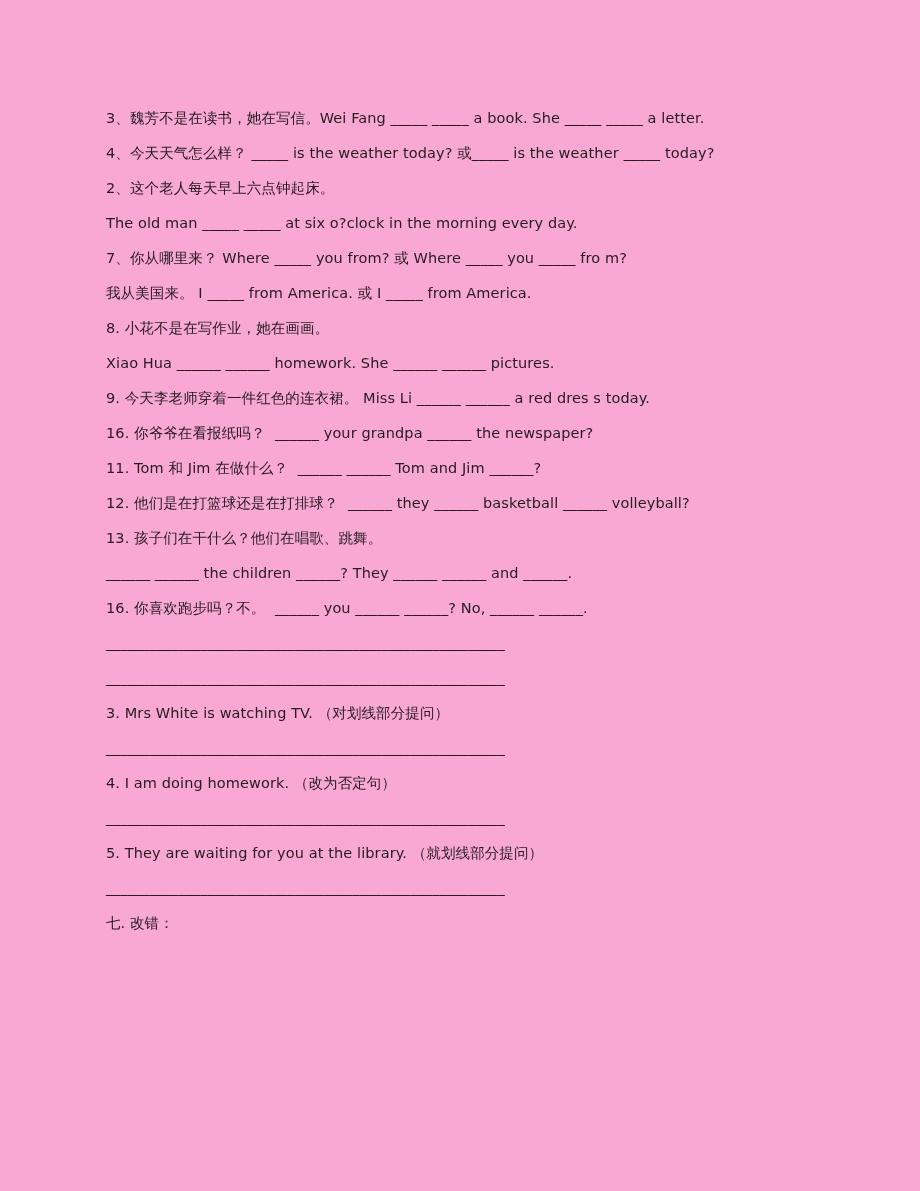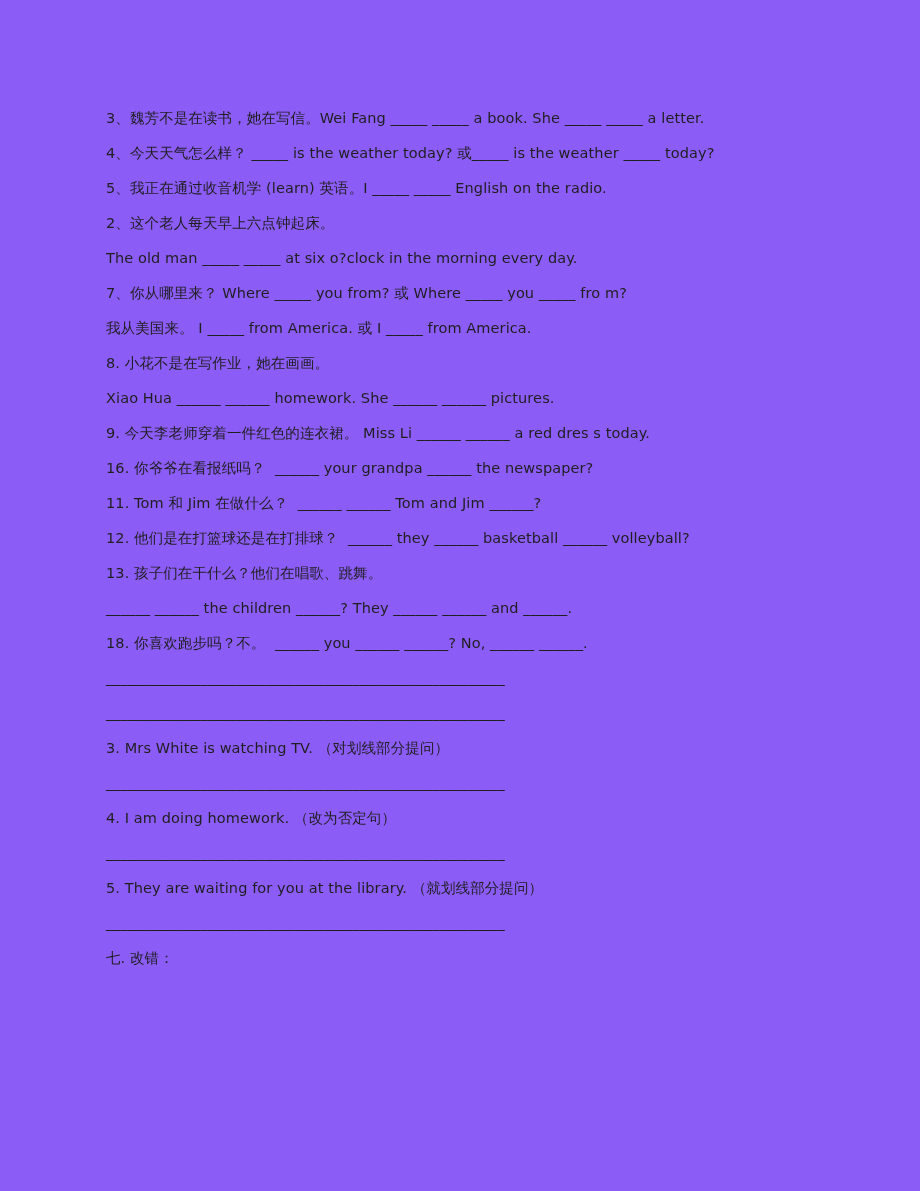--- a/index.html
+++ b/index.html
@@ -9,21 +9,21 @@
   }
   body {
     width: 920px;
     height: 1191px;
     font-family: "DejaVu Sans", "Liberation Sans", sans-serif;
   }
   .page {
     box-sizing: border-box;
     width: 920px;
     height: 1191px;
-    background: #8b5cf6;
+    background: #f9a8d4;
     color: #1f1f1f;
     padding: 101px 56px 0 106px;
     overflow: hidden;
   }
   .line {
     margin: 0;
     padding: 0;
     height: 35px;
     line-height: 35px;
     font-size: 14.5px;
@@ -34,34 +34,33 @@
     letter-spacing: 0;
   }
 </style>
 </head>
 <body>
 
 <div class="page">
 
   <p class="line">3、魏芳不是在读书，她在写信。Wei Fang _____ _____ a book. She _____ _____ a letter.</p>
   <p class="line">4、今天天气怎么样？ _____ is the weather today? 或_____ is the weather _____ today?</p>
-  <p class="line">5、我正在通过收音机学 (learn) 英语。I _____ _____ English on the radio.</p>
   <p class="line">2、这个老人每天早上六点钟起床。</p>
   <p class="line">The old man _____ _____ at six o?clock in the morning every day.</p>
   <p class="line">7、你从哪里来？ Where _____ you from? 或 Where _____ you _____ fro m?</p>
   <p class="line">我从美国来。 I _____ from America. 或 I _____ from America.</p>
   <p class="line">8. 小花不是在写作业，她在画画。</p>
   <p class="line">Xiao Hua ______ ______ homework. She ______ ______ pictures.</p>
   <p class="line">9. 今天李老师穿着一件红色的连衣裙。 Miss Li ______ ______ a red dres s today.</p>
   <p class="line">16. 你爷爷在看报纸吗？  ______ your grandpa ______ the newspaper?</p>
   <p class="line">11. Tom 和 Jim 在做什么？  ______ ______ Tom and Jim ______?</p>
   <p class="line">12. 他们是在打篮球还是在打排球？  ______ they ______ basketball ______ volleyball?</p>
   <p class="line">13. 孩子们在干什么？他们在唱歌、跳舞。</p>
   <p class="line">______ ______ the children ______? They ______ ______ and ______.</p>
-  <p class="line">18. 你喜欢跑步吗？不。  ______ you ______ ______? No, ______ ______.</p>
+  <p class="line">16. 你喜欢跑步吗？不。  ______ you ______ ______? No, ______ ______.</p>
 
 
   <p class="line answer-line">_______________________________________________________</p>
   <p class="line answer-line">_______________________________________________________</p>
   <p class="line">3. Mrs White is watching TV. （对划线部分提问）</p>
   <p class="line answer-line">_______________________________________________________</p>
   <p class="line">4. I am doing homework. （改为否定句）</p>
   <p class="line answer-line">_______________________________________________________</p>
   <p class="line">5. They are waiting for you at the library. （就划线部分提问）</p>
   <p class="line answer-line">_______________________________________________________</p>

